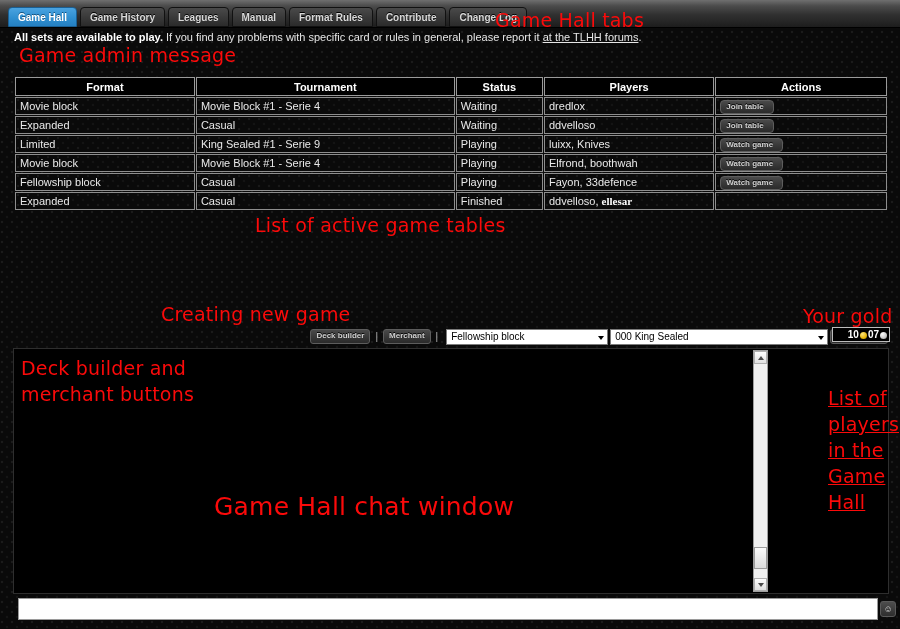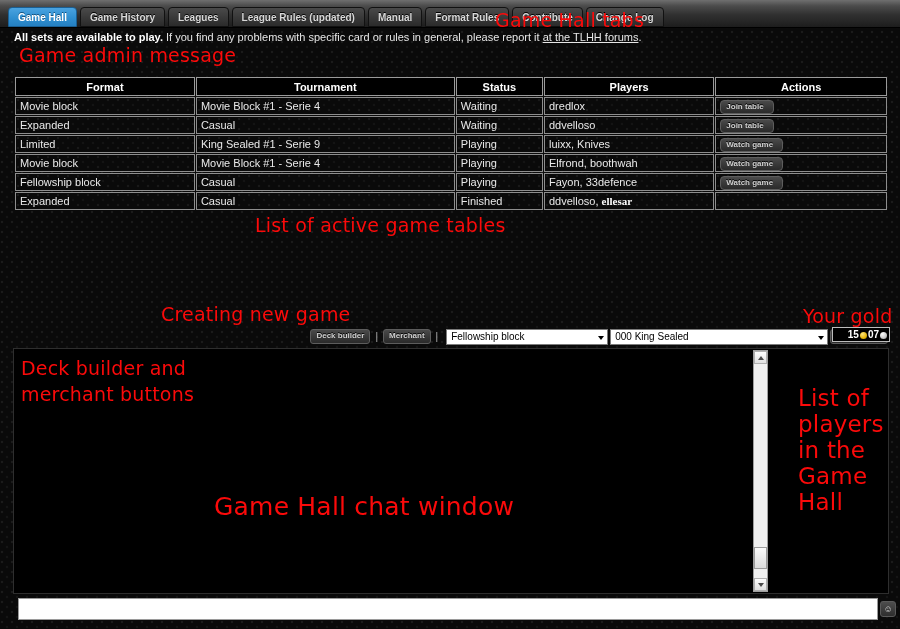--- a/index.html
+++ b/index.html
@@ -261,21 +261,20 @@
 </style>
 </head>
 <body>
 
 <div id="page" class="tex">
 
   <div id="tabbar">
       <div class="tab active">Game Hall</div>
       <div class="tab">Game History</div>
       <div class="tab">Leagues</div>
-      <div class="tab">League Rules (updated)</div>
       <div class="tab">Manual</div>
       <div class="tab">Format Rules</div>
       <div class="tab">Contribute</div>
       <div class="tab">Change Log</div>
     </div>
 
   <div id="adminmsg">
     <b>All sets are available to play.</b><span> If you find any problems with specific card or rules in general, please report it </span><a href="#">at the TLHH forums</a><span>.</span>
   </div>
 
@@ -347,21 +346,21 @@
       <span class="arrow"></span>
     </div>
     <div class="combo" id="combo-tourn">
       <span>000 King Sealed</span>
       <span class="arrow"></span>
     </div>
     <span class="ctlbtn" id="btn-create">Create table</span>
   </div>
 
   <div id="goldbox">
-    <span>15</span>
+    <span>10</span>
     <span class="coin gold"></span>
     <span>07</span>
     <span class="coin silver"></span>
   </div>
 
   <div id="chatwin">
     <div id="chatlog"></div>
     <div id="chatscroll">
       <div class="sbtn" id="sb-up">
         <span class="arrowup"></span>
@@ -381,20 +380,20 @@
 
   <div id="annolayer">
       <div class="anno" style="left: 495px; top: 7px; font-size: 19px; line-height: 26px;">Game Hall tabs</div>
       <div class="anno" style="left: 19px; top: 42px; font-size: 19px; line-height: 26px;">Game admin message</div>
       <div class="anno" style="left: 255px; top: 212px; font-size: 19px; line-height: 26px;">List of active game tables</div>
       <div class="anno" style="left: 161px; top: 301px; font-size: 19px; line-height: 26px;">Creating new game</div>
       <div class="anno" style="left: 803px; top: 303px; font-size: 19px; line-height: 26px;">Your gold</div>
       <div class="anno" style="left: 21px; top: 355px; font-size: 19px; line-height: 26px;">Deck builder and
 merchant buttons</div>
       <div class="anno" style="left: 214px; top: 490px; font-size: 25px; line-height: 34px;">Game Hall chat window</div>
-      <div class="anno" style="left: 798px; top: 385px; font-size: 23px; line-height: 26px;">List of
+      <div class="anno" style="left: 828px; top: 385px; font-size: 19px; line-height: 26px; text-decoration: underline;">List of
 players
 in the
 Game
 Hall</div>
     </div>
 
 </div>
 
 </body></html>

